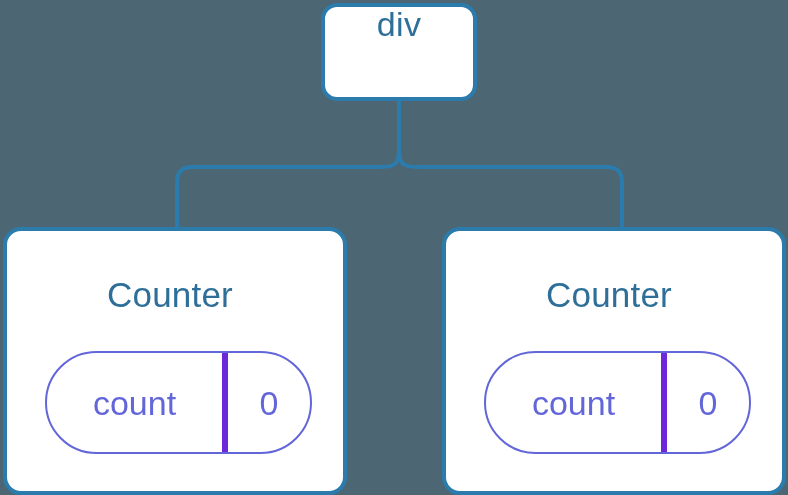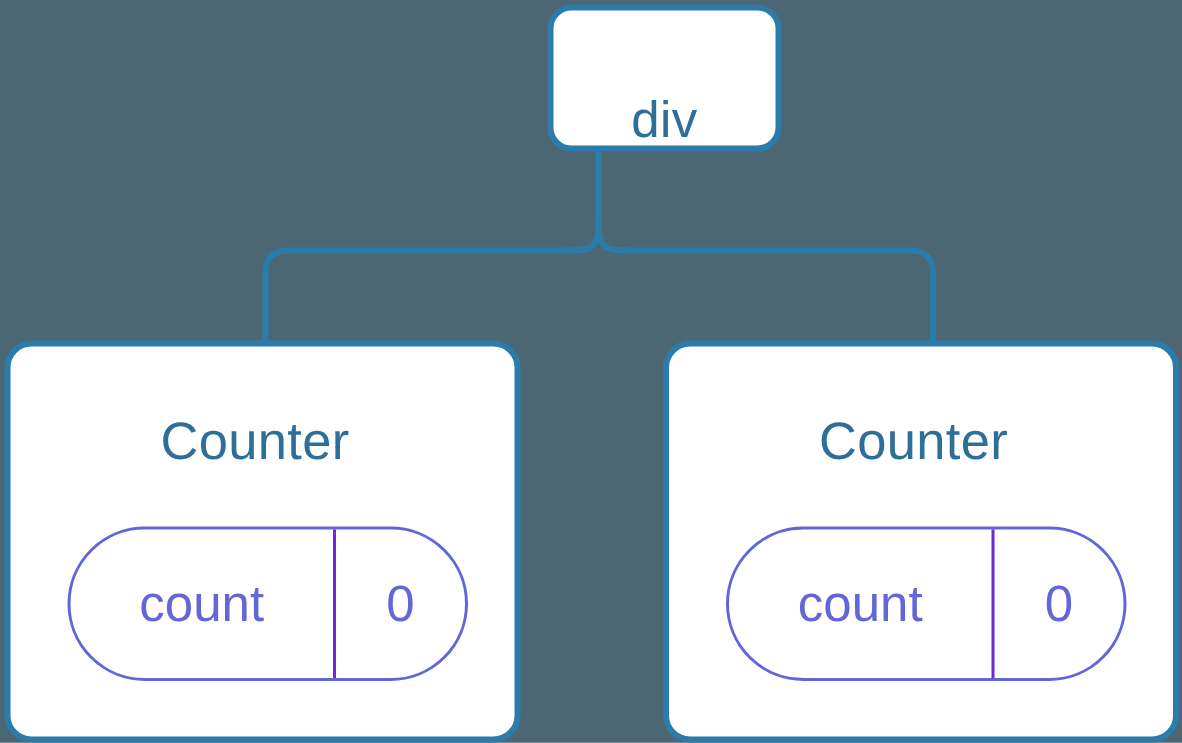--- a/index.html
+++ b/index.html
@@ -34,23 +34,22 @@
     border-radius: 16px;
     box-sizing: border-box;
     z-index: 2;
   }
   .node-root {
     left: 321px;
     top: 3px;
     width: 156px;
     height: 98px;
     display: flex;
-    align-items: flex-end;
+    align-items: flex-start;
     justify-content: center;
-    margin-left: 44px;
   }
   .node-child {
     top: 227px;
     width: 344px;
     height: 268px;
     border-radius: 18px;
   }
   .node-child-left  { left: 3px; }
   .node-child-right { left: 442px; }
 
@@ -89,21 +88,21 @@
   .pill-val {
     display: flex;
     align-items: center;
     justify-content: center;
     color: #6366D8;
     font-size: 34px;
     line-height: 1;
   }
   .pill-key {
     width: 175px;
-    border-right: 2px solid #6d28d9;
+    border-right: 6px solid #6d28d9;
   }
   .pill-val {
     flex: 1;
   }
 </style>
 </head>
 <body>
 
 <div id="stage">
 

